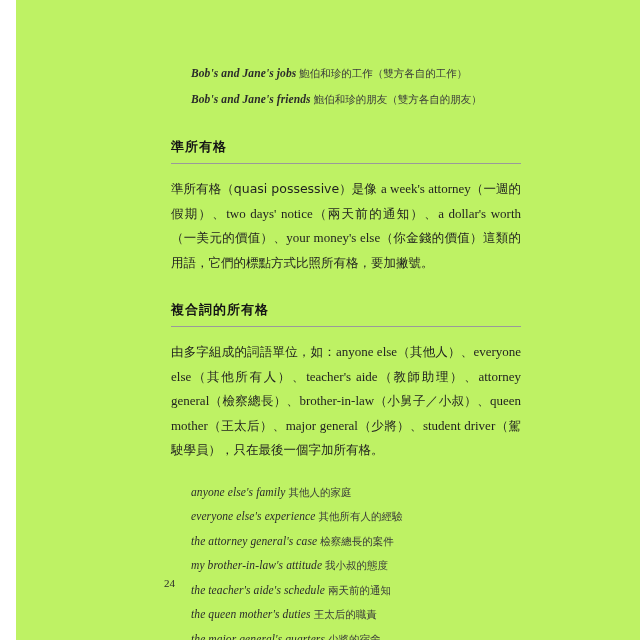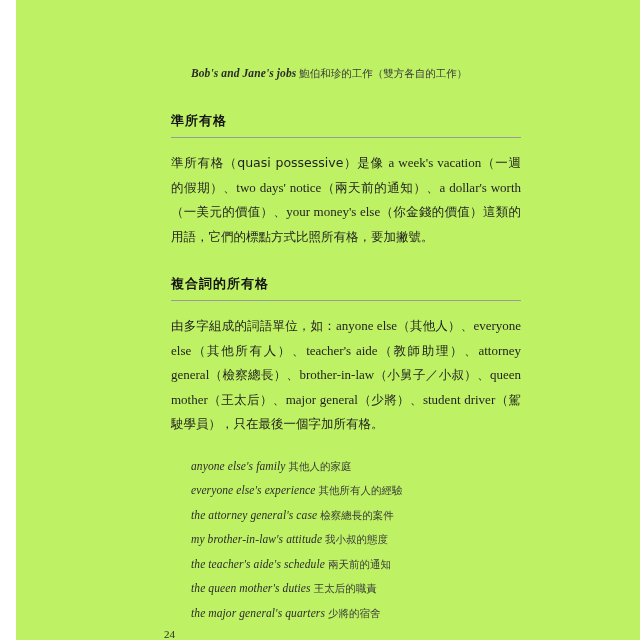--- a/index.html
+++ b/index.html
@@ -113,44 +113,47 @@
     font-family: "DejaVu Sans", "Liberation Sans", sans-serif;
     font-size: 10.5px;
     color: #3a3a3a;
     padding-left: 3px;
   }
 
   
   .folio {
     position: absolute;
     left: 148px;
-    top: 628px;
+    top: 577px;
     font-family: "Liberation Serif", "DejaVu Serif", serif;
     font-size: 11px;
     color: #2a2a2a;
   }
 </style>
 </head>
 <body>
 
 <div class="page">
 
   <div class="content">
 
     <div class="example-block">
       <div class="example-line">
         <span class="en">Bob's and Jane's jobs</span><span class="zh">鮑伯和珍的工作（雙方各自的工作）</span>
       </div>
+      <div class="example-line">
+        <span class="en">Bob's and Jane's friends</span><span class="zh">鮑伯和珍的朋友（雙方各自的朋友）</span>
+      </div>
     </div>
 
     <div class="section">
       <div class="section-title">準所有格</div>
       <div class="section-rule"></div>
       <div class="para">
-        <span class="cjk">準所有格（quasi possessive）是像 </span><span class="lat">a week's vacation</span><span class="cjk">（一週的假期）、</span><span class="lat">two days' notice</span><span class="cjk">（兩天前的通知）、</span><span class="lat">a dollar's worth</span><span class="cjk">（一美元的價值）、</span><span class="lat">your money's else</span><span class="cjk">（你金錢的價值）這類的用語，它們的標點方式比照所有格，要加撇號。</span>
+        <span class="cjk">準所有格（quasi possessive）是像 </span><span class="lat">a week's attorney</span><span class="cjk">（一週的假期）、</span><span class="lat">two days' notice</span><span class="cjk">（兩天前的通知）、</span><span class="lat">a dollar's worth</span><span class="cjk">（一美元的價值）、</span><span class="lat">your money's else</span><span class="cjk">（你金錢的價值）這類的用語，它們的標點方式比照所有格，要加撇號。</span>
       </div>
     </div>
 
     <div class="section">
       <div class="section-title">複合詞的所有格</div>
       <div class="section-rule"></div>
       <div class="para">
         <span class="cjk">由多字組成的詞語單位，如：</span><span class="lat">anyone else</span><span class="cjk">（其他人）、</span><span class="lat">everyone else</span><span class="cjk">（其他所有人）、</span><span class="lat">teacher's aide</span><span class="cjk">（教師助理）、</span><span class="lat">attorney general</span><span class="cjk">（檢察總長）、</span><span class="lat">brother-in-law</span><span class="cjk">（小舅子／小叔）、</span><span class="lat">queen mother</span><span class="cjk">（王太后）、</span><span class="lat">major general</span><span class="cjk">（少將）、</span><span class="lat">student driver</span><span class="cjk">（駕駛學員），只在最後一個字加所有格。</span>
       </div>
 

